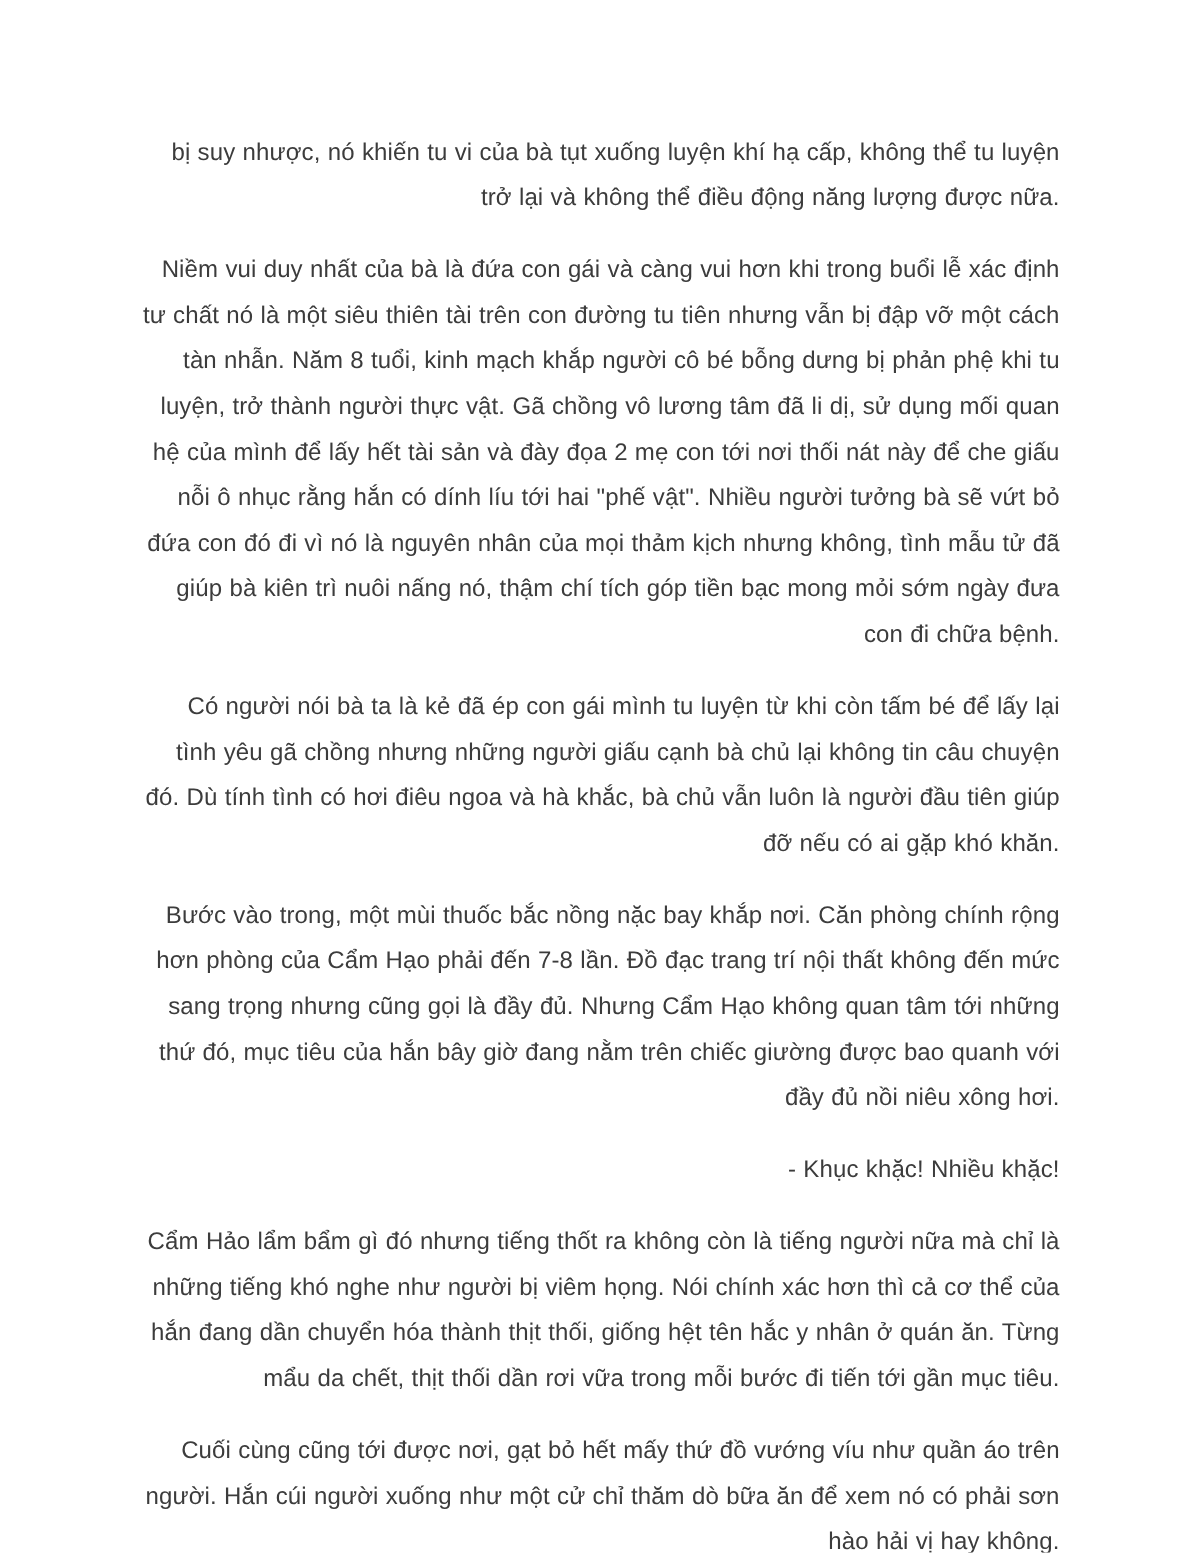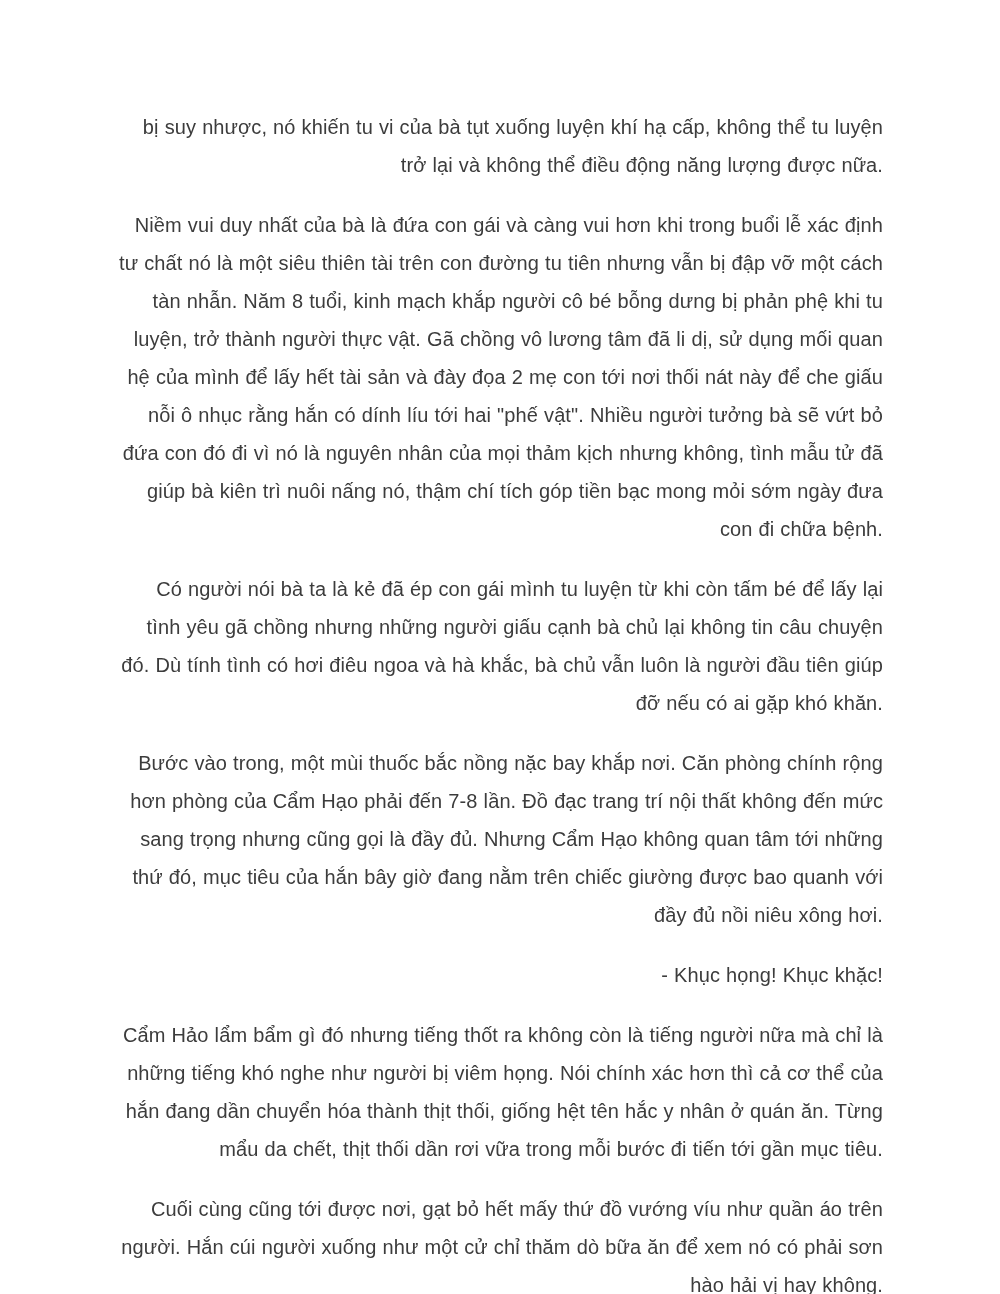--- a/index.html
+++ b/index.html
@@ -50,20 +50,20 @@
   <div class="text-column">
 
     <p class="para">bị suy nhược, nó khiến tu vi của bà tụt xuống luyện khí hạ cấp, không thể tu luyện trở lại và không thể điều động năng lượng được nữa.</p>
 
     <p class="para">Niềm vui duy nhất của bà là đứa con gái và càng vui hơn khi trong buổi lễ xác định tư chất nó là một siêu thiên tài trên con đường tu tiên nhưng vẫn bị đập vỡ một cách tàn nhẫn. Năm 8 tuổi, kinh mạch khắp người cô bé bỗng dưng bị phản phệ khi tu luyện, trở thành người thực vật. Gã chồng vô lương tâm đã li dị, sử dụng mối quan hệ của mình để lấy hết tài sản và đày đọa 2 mẹ con tới nơi thối nát này để che giấu nỗi ô nhục rằng hắn có dính líu tới hai "phế vật". Nhiều người tưởng bà sẽ vứt bỏ đứa con đó đi vì nó là nguyên nhân của mọi thảm kịch nhưng không, tình mẫu tử đã giúp bà kiên trì nuôi nấng nó, thậm chí tích góp tiền bạc mong mỏi sớm ngày đưa con đi chữa bệnh.</p>
 
     <p class="para">Có người nói bà ta là kẻ đã ép con gái mình tu luyện từ khi còn tấm bé để lấy lại tình yêu gã chồng nhưng những người giấu cạnh bà chủ lại không tin câu chuyện đó. Dù tính tình có hơi điêu ngoa và hà khắc, bà chủ vẫn luôn là người đầu tiên giúp đỡ nếu có ai gặp khó khăn.</p>
 
     <p class="para">Bước vào trong, một mùi thuốc bắc nồng nặc bay khắp nơi. Căn phòng chính rộng hơn phòng của Cẩm Hạo phải đến 7-8 lần. Đồ đạc trang trí nội thất không đến mức sang trọng nhưng cũng gọi là đầy đủ. Nhưng Cẩm Hạo không quan tâm tới những thứ đó, mục tiêu của hắn bây giờ đang nằm trên chiếc giường được bao quanh với đầy đủ nồi niêu xông hơi.</p>
 
-    <p class="para dialogue">- Khục họng! Khục khặc!</p>
+    <p class="para dialogue">- Khục khặc! Nhiều khặc!</p>
 
     <p class="para">Cẩm Hảo lẩm bẩm gì đó nhưng tiếng thốt ra không còn là tiếng người nữa mà chỉ là những tiếng khó nghe như người bị viêm họng. Nói chính xác hơn thì cả cơ thể của hắn đang dần chuyển hóa thành thịt thối, giống hệt tên hắc y nhân ở quán ăn. Từng mẩu da chết, thịt thối dần rơi vữa trong mỗi bước đi tiến tới gần mục tiêu.</p>
 
     <p class="para">Cuối cùng cũng tới được nơi, gạt bỏ hết mấy thứ đồ vướng víu như quần áo trên người. Hắn cúi người xuống như một cử chỉ thăm dò bữa ăn để xem nó có phải sơn hào hải vị hay không.</p>
 
   </div>
 </div>
 
 </body></html>

